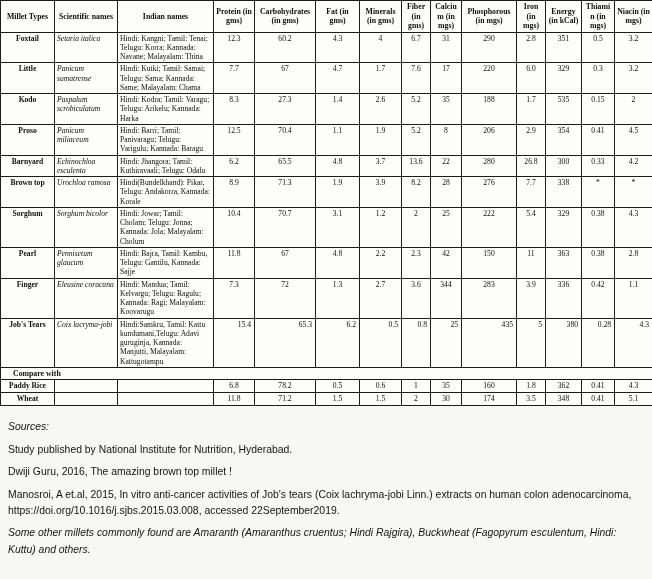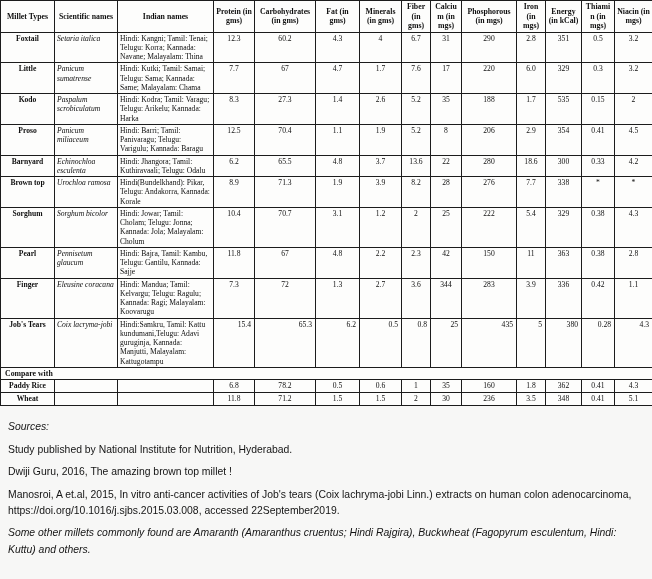--- a/index.html
+++ b/index.html
@@ -37,21 +37,21 @@
   }
   td.cell-millet{font-weight:bold;text-align:center;}
   td.cell-scientific{font-style:italic;margin-top:11px;}
   td.cell-indian{text-align:left;}
   td.cell-num{text-align:center;}
   
   tbody tr:nth-child(10) td.cell-num{text-align:right;padding-right:3px;}
   tr.compare-row td{
     font-weight:bold;
     text-align:left;
-    padding:1px 4px;
+    padding:1px 12px;
     font-size:7.8px;
   }
   tr.compare-data td{height:10px;}
 
   .sources{
     padding:7px 2px 0 2px;
     font-size:10.4px;
     line-height:1.58;
     color:#141414;
   }
@@ -167,21 +167,21 @@
           <td class="cell-millet">Barnyard</td>
           <td class="cell-scientific">Echinochloa esculenta</td>
           <td class="cell-indian">Hindi: Jhangora; Tamil: Kuthiravaali; Telugu: Odalu</td>
           <td class="cell-num">6.2</td>
           <td class="cell-num">65.5</td>
           <td class="cell-num">4.8</td>
           <td class="cell-num">3.7</td>
           <td class="cell-num">13.6</td>
           <td class="cell-num">22</td>
           <td class="cell-num">280</td>
-          <td class="cell-num">18.6</td>
+          <td class="cell-num">26.8</td>
           <td class="cell-num">300</td>
           <td class="cell-num">0.33</td>
           <td class="cell-num">4.2</td>
         </tr>
         <tr>
           <td class="cell-millet">Brown top</td>
           <td class="cell-scientific">Urochloa ramosa</td>
           <td class="cell-indian">Hindi(Bundelkhand): Pikar, Telugu: Andakorra, Kannada: Korale</td>
           <td class="cell-num">8.9</td>
           <td class="cell-num">71.3</td>
@@ -281,21 +281,21 @@
         <tr class="compare-data">
           <td class="cell-millet">Wheat</td>
           <td class="cell-scientific"></td>
           <td class="cell-indian"></td>
           <td class="cell-num">11.8</td>
           <td class="cell-num">71.2</td>
           <td class="cell-num">1.5</td>
           <td class="cell-num">1.5</td>
           <td class="cell-num">2</td>
           <td class="cell-num">30</td>
-          <td class="cell-num">236</td>
+          <td class="cell-num">174</td>
           <td class="cell-num">3.5</td>
           <td class="cell-num">348</td>
           <td class="cell-num">0.41</td>
           <td class="cell-num">5.1</td>
         </tr>
       </tbody>
   </table>
 
   <div class="sources">
       <p class="italic">Sources:</p>

